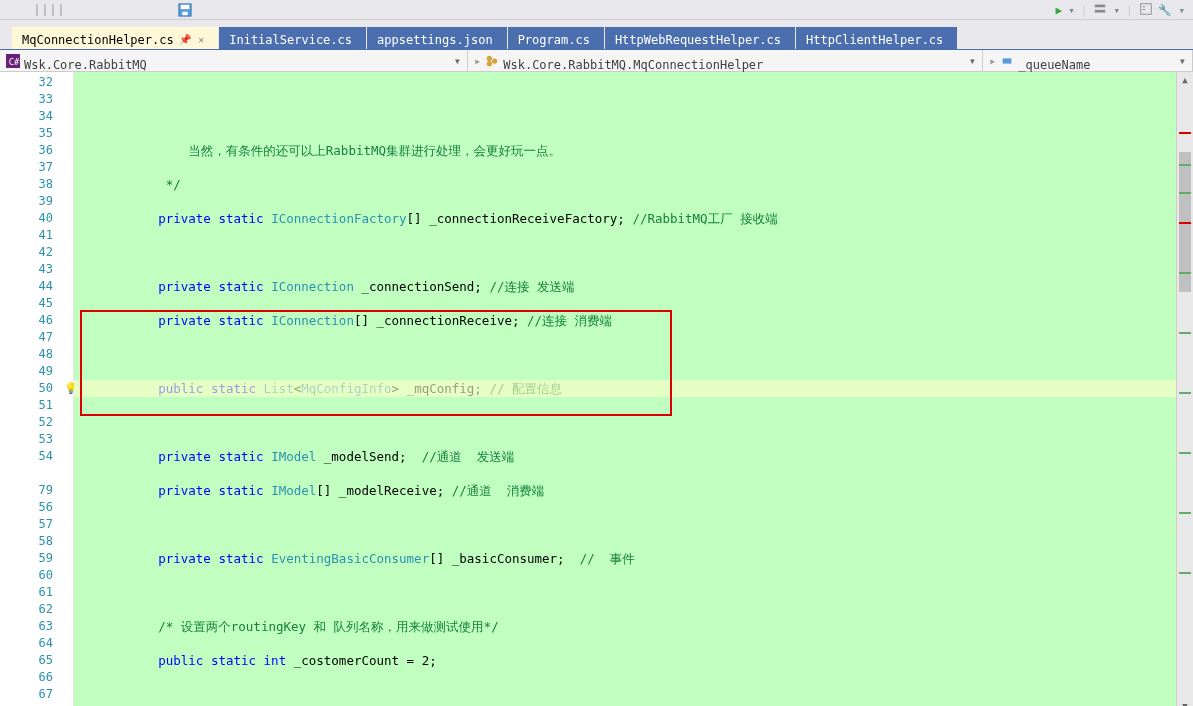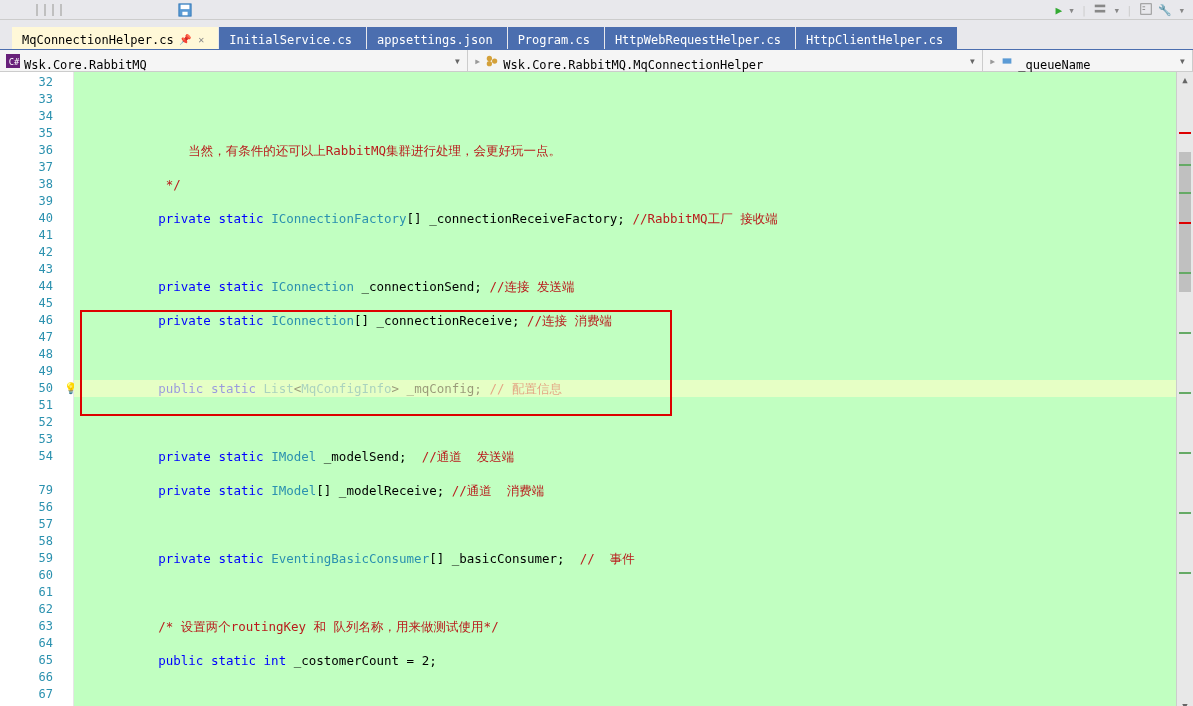--- a/index.html
+++ b/index.html
@@ -71,21 +71,21 @@
   .nav-segment {
     display:flex; align-items:center;
     border-right:1px solid #ccc;
     padding: 0 6px;
     height:100%;
     gap:4px;
   }
   .nav-segment.flex { flex:1; }
   .nav-icon { width:14px; height:14px; display:inline-flex;}
   .nav-chev { margin-left:auto; color:#666; }
-  .nav-text { color:#000000;margin-top:8px; }
+  .nav-text { color:#404040;margin-top:8px; }
   
   .editor {
     height: calc(706px - 20px - 22px - 22px);
     display:flex;
     background:#fff;
     position:relative;
   }
   .gutter {
     width: 74px;
     background: #fff;
@@ -153,21 +153,21 @@
     position:absolute;
     top: calc(2px + 17px * 14 - 2px);
     left: 6px;
     width: 592px;
     height: calc(17px * 6 + 4px);
     border: 2px solid #d00;
     pointer-events:none;
   }
   .kw { color:#0000ff; }
   .type { color:#2b91af; }
-  .cm { color:#b91c1c; }
+  .cm { color:#15803d; }
   .scrollbar {
     width:17px;
     background:#e8e8e8;
     border-left:1px solid #ccc;
     position:relative;
   }
   .scroll-arrow {
     position:absolute; left:0; right:0; height:16px;
     display:flex; align-items:center; justify-content:center;
     color:#666; font-size:9px;

